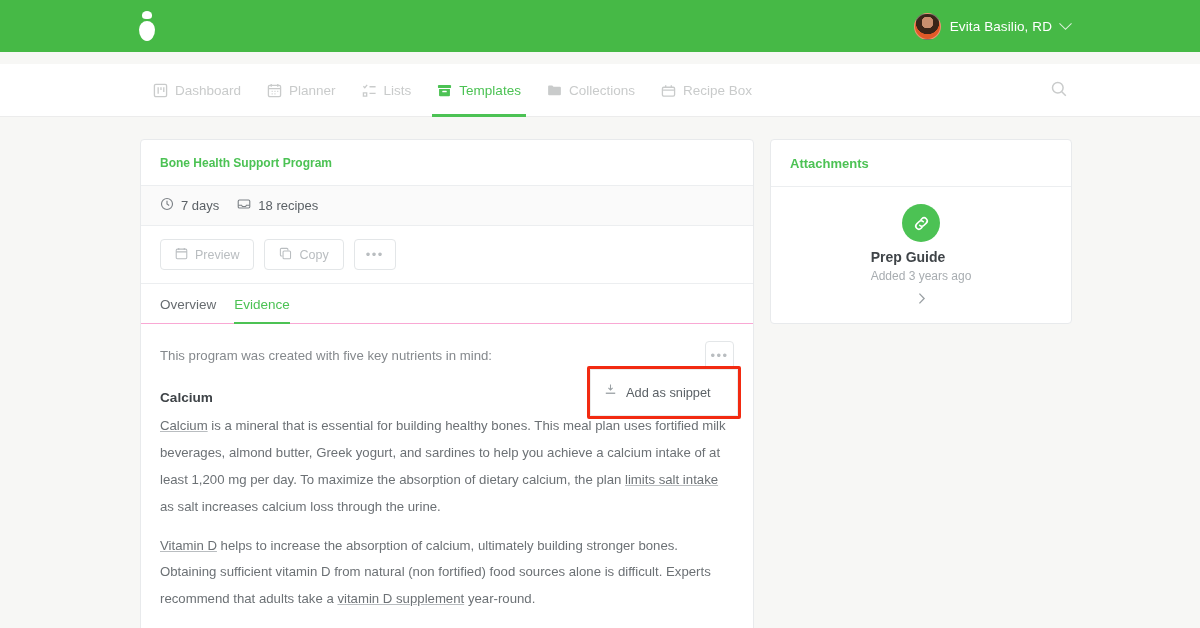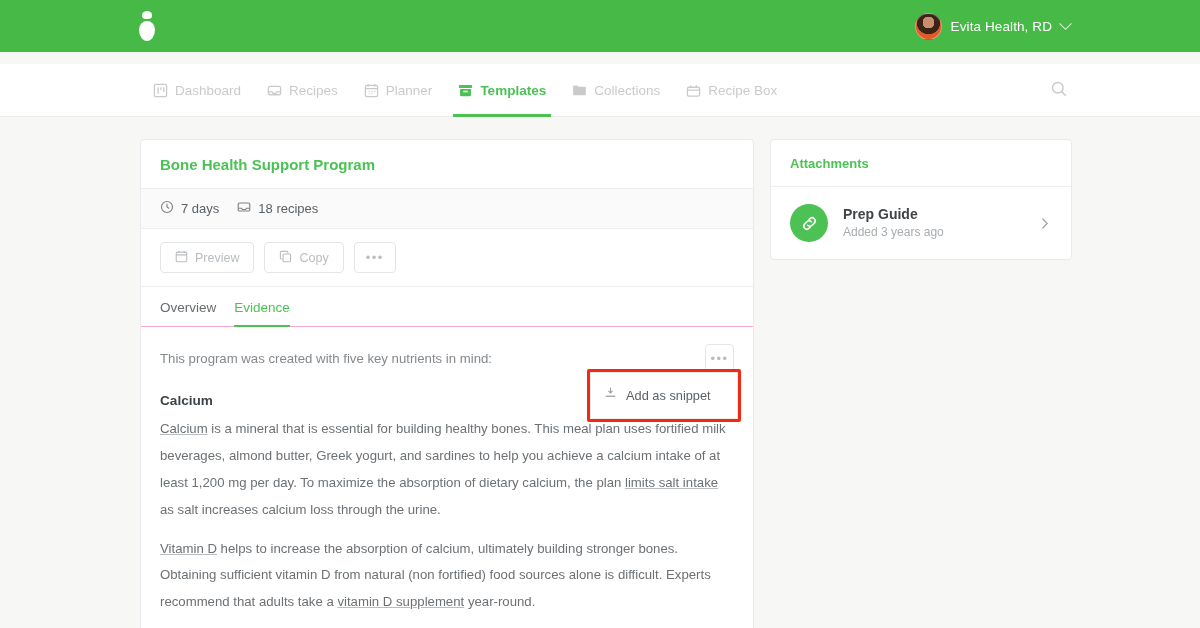--- a/index.html
+++ b/index.html
@@ -49,42 +49,42 @@
   .navbar {
     height: 53px; background: #fff; border-bottom: 1px solid #ececec;
     position: relative; display: flex; align-items: center; margin-top: 12px;
   }
   .nav-items { position: absolute; left: 140px; display: flex; align-items: stretch; height: 53px; }
   .nav-item {
     display: flex; align-items: center; gap: 7px;
     padding: 0 13px; height: 53px; cursor: pointer;
     color: #c9cbcb; font-size: 13.5px; position: relative;
   }
-  .nav-item.active { color: #4cc254; font-weight: bold; }
+  .nav-item.active { color: #4cc254; font-weight: normal; }
   .nav-item.active::after {
     content: ""; position: absolute; left: 8px; right: 8px; bottom: 0;
     height: 2.5px; background: #4cc254;
   }
   .nav-item svg { display: block; }
   .search-btn {
     position: absolute; right: 129px; width: 22px; height: 22px;
     cursor: pointer; color: #c9cbcb;
   }
 
   
   .page { display: flex; gap: 16px; padding: 22px 0 0 0; }
   .col-main { width: 614px; margin-left: 140px; }
   .col-side { width: 302px; }
 
   .card {
     background: #fff; border: 1px solid #e8eaec; border-radius: 4px;
   }
 
   .card-title {
-    padding: 16px 19px 15px; color: #4cc254; font-size: 15px;
+    padding: 16px 19px 15px; color: #4cc254; font-size: 12px;
     font-weight: bold; border-bottom: 1px solid #eceef0;
   }
 
   .meta-row {
     display: flex; align-items: center; gap: 18px;
     padding: 11px 19px; background: #fafafa;
     border-bottom: 1px solid #eceef0;
     font-size: 13px; color: #5b6166;
   }
   .meta-item { display: flex; align-items: center; gap: 7px; }
@@ -147,22 +147,22 @@
     cursor: pointer; min-width: 134px;
   }
   .snippet-label { font-size: 12.8px; color: #5b6166; line-height: 1.2; white-space: nowrap; }
 
   
   .side-title {
     padding: 16px 19px 15px; color: #4cc254; font-size: 13px;
     font-weight: bold; border-bottom: 1px solid #eceef0;
   }
   .attach-row {
-    display: flex; align-items: center; gap: 15px;
-    padding: 17px 19px; cursor: pointer;
+    display: flex; align-items: center; gap: 6px;
+    padding: 17px 19px; cursor: pointer; flex-direction: column;
   }
   .attach-ico {
     width: 38px; height: 38px; border-radius: 50%; background: #4cc254;
     display: flex; align-items: center; justify-content: center; flex: none;
   }
   .attach-text { flex: 1; }
   .attach-name { font-size: 14px; color: #3f4448; font-weight: bold; line-height: 1.35; }
   .attach-sub { font-size: 12px; color: #a8adb1; line-height: 1.5; }
   .chev { color: #9aa0a4; width: 15px; height: 15px; flex: none; }
 </style>
@@ -171,58 +171,57 @@
 
 <div class="topbar">
   <div class="logo-wrap">
     <div class="logo">
       <div class="leaf"></div>
         <div class="bulb"></div>
     </div>
   </div>
   <div class="user-menu">
     <div class="avatar"></div>
-    <span class="user-name">Evita Health, RD</span>
+    <span class="user-name">Evita Basilio, RD</span>
     <span class="caret"></span>
   </div>
 </div>
 
 <div class="navbar">
   <div class="nav-items">
 
     <div class="nav-item">
       <span>
         <svg width="15" height="15" viewBox="0 0 16 16" fill="none" stroke="currentColor" stroke-width="1.4">
           <rect x="1.5" y="1.5" width="13" height="13" rx="1.5"></rect>
             <path d="M5.5 4.5v7M8.5 4.5v3M11.5 4.5v5"></path>
         </svg>
       </span>
       <span>Dashboard</span>
     </div>
 
-    <div class="nav-item">
-      <span>
-        <svg width="15" height="15" viewBox="0 0 16 16" fill="none" stroke="currentColor" stroke-width="1.4">
-          <rect x="1.5" y="3.5" width="13" height="9" rx="1.5"></rect>
-            <path d="M1.5 9.5h4l1 1.5h3l1-1.5h4"></path>
-        </svg>
-      </span>
-      <span>Recipes</span>
-    </div>
 
     <div class="nav-item">
       <span>
         <svg width="15" height="15" viewBox="0 0 16 16" fill="none" stroke="currentColor" stroke-width="1.4">
           <rect x="1.5" y="2.5" width="13" height="12" rx="1.5"></rect>
             <path d="M1.5 6h13M4.5 1v3M11.5 1v3M5 9h1M8 9h1M11 9h1M5 11.5h1M8 11.5h1"></path>
         </svg>
       </span>
       <span>Planner</span>
     </div>
 
+    <div class="nav-item">
+      <span>
+        <svg width="15" height="15" viewBox="0 0 16 16" fill="none" stroke="currentColor" stroke-width="1.4">
+          <path d="M1.5 3.5l1.5 1.5 2.5-3M8 4h6.5M1.5 10.5h3.5v3.5h-3.5zM8 11h6.5"></path>
+        </svg>
+      </span>
+      <span>Lists</span>
+    </div>
 
     <div class="nav-item active">
       <span>
         <svg width="15" height="15" viewBox="0 0 16 16" fill="currentColor">
           <rect x="1" y="2" width="14" height="3.4" rx="1"></rect>
           <path d="M2.2 6.4h11.6v6.6a1.2 1.2 0 0 1-1.2 1.2H3.4a1.2 1.2 0 0 1-1.2-1.2z"></path>
           <rect x="5.6" y="8.3" width="4.8" height="1.6" rx=".6" fill="#fff"></rect>
         </svg>
       </span>
       <span>Templates</span>

